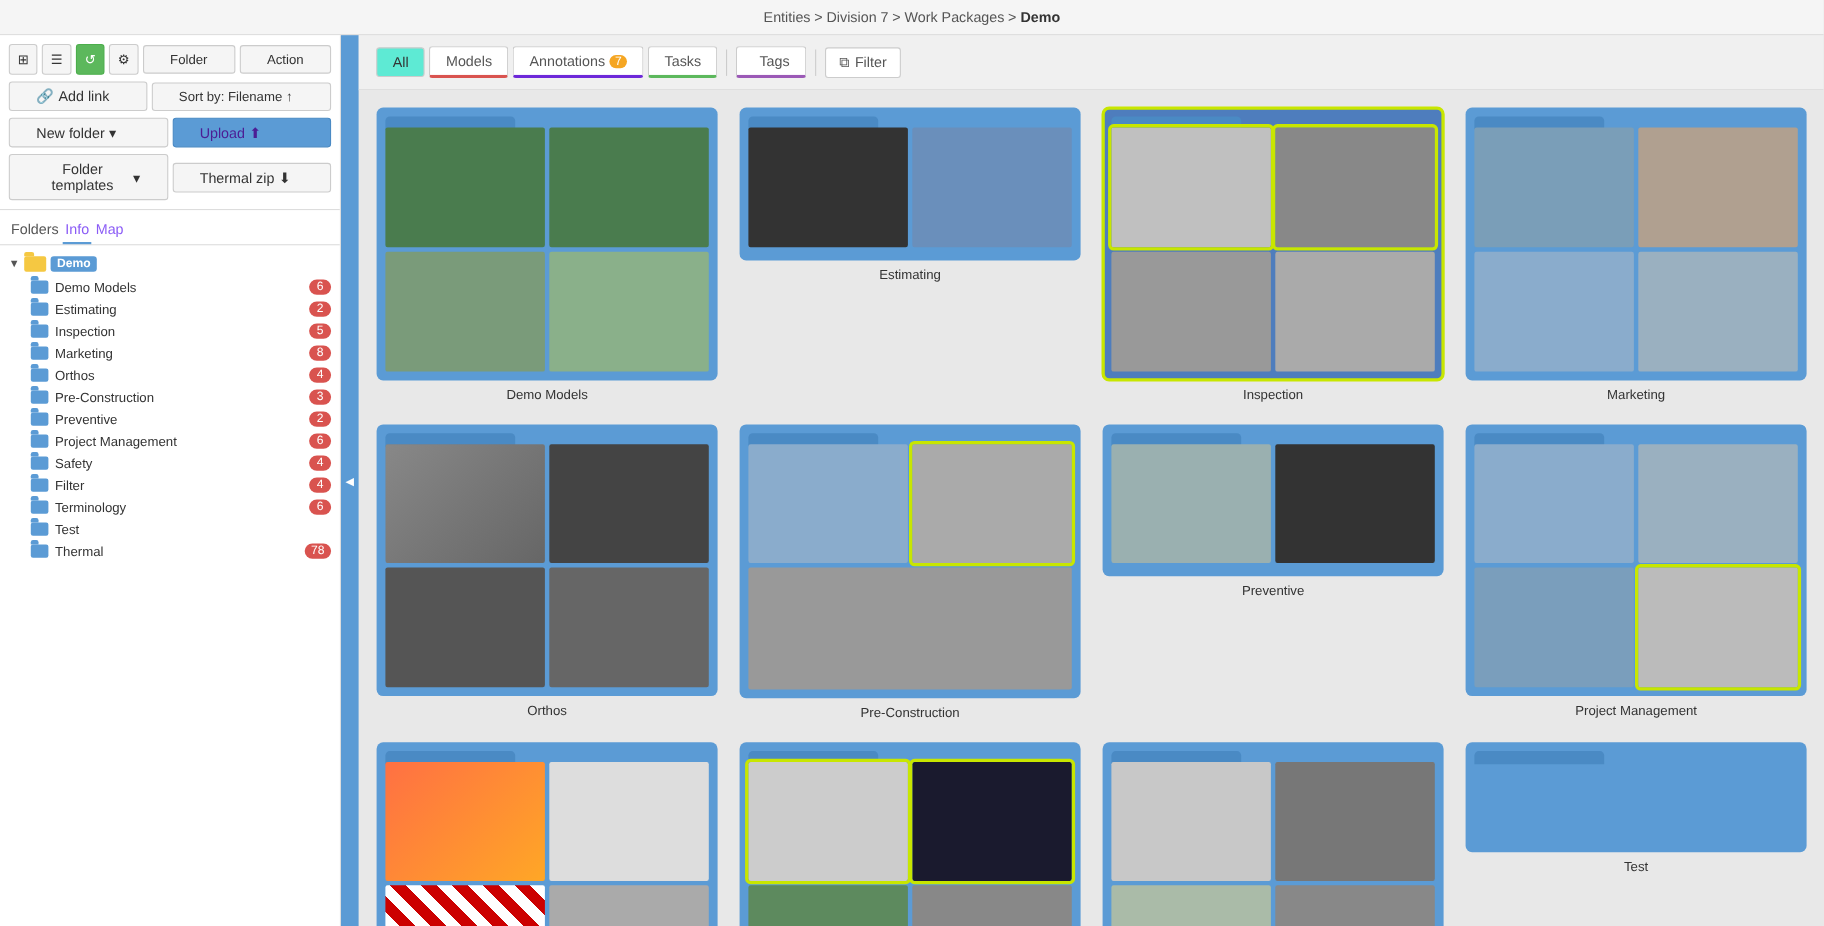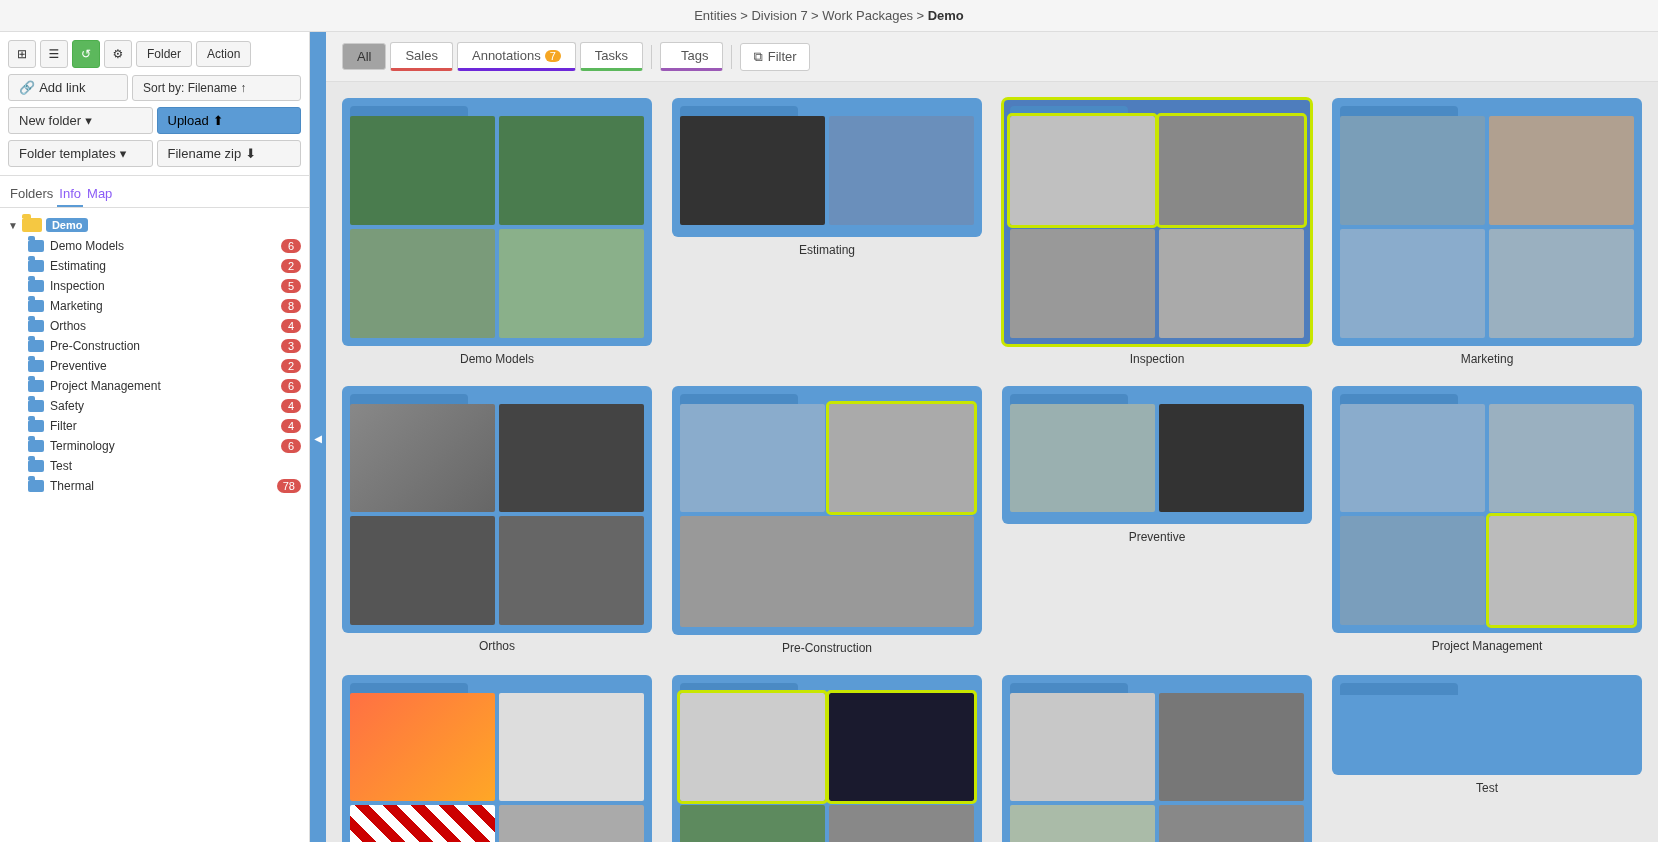--- a/index.html
+++ b/index.html
@@ -39,34 +39,34 @@
       gap: 6px;
     }
 
     .toolbar-row {
       display: flex;
       gap: 4px;
       align-items: center;
     }
 
     .btn {
-      padding: 5px 10px;
+      padding: 5px 24px;
       border: 1px solid #ccc;
       background: #f5f5f5;
       cursor: pointer;
       border-radius: 3px;
       font-size: 12px;
       color: #333;
       display: flex;
       align-items: center;
       gap: 4px;
     }
     .btn-primary {
       background: #5b9bd5;
-      color: #000000;
+      color: #4c1d95;
       border-color: #4a8ac4;
     }
     .btn-green {
       background: #5cb85c;
       color: white;
       border-color: #4cae4c;
       width: 28px;
       height: 28px;
       padding: 0;
       justify-content: center;
@@ -166,21 +166,21 @@
 
     .filter-btn {
       padding: 5px 14px;
       border: 1px solid #ccc;
       background: white;
       cursor: pointer;
       border-radius: 3px;
       font-size: 13px;
       color: #555;
     }
-    .filter-btn.active { background: #a3a3a3; color: #333; font-weight: 500; }
+    .filter-btn.active { background: #5eead4; color: #333; font-weight: 500; }
     .filter-btn.has-badge { display: flex; align-items: center; gap: 4px; }
     .filter-badge-annotations { background: #f5a623; color: white; border-radius: 10px; padding: 0 5px; font-size: 11px; }
     .filter-btn-border-red { border-bottom: 3px solid #d9534f; }
     .filter-btn-border-orange { border-bottom: 3px solid #6d28d9; }
     .filter-btn-border-green { border-bottom: 3px solid #5cb85c; }
     .filter-btn-border-purple { border-bottom: 3px solid #9b59b6; padding-left: 20px; }
 
     .filter-divider { width: 1px; height: 24px; background: #ccc; margin: 0 4px; }
 
     .filter-icon-btn {
@@ -343,21 +343,21 @@
           <span>⬆</span>
         </button>
       </div>
 
       <div class="toolbar-row">
         <button class="btn" style="flex:1">
           <span>Folder templates</span>
           <span>▾</span>
         </button>
         <button class="btn" style="flex:1">
-          <span>Filename zip</span>
+          <span>Thermal zip</span>
           <span>⬇</span>
         </button>
       </div>
     </div>
 
     <div class="sidebar-tabs">
       <div class="sidebar-tab">Folders</div>
       <div class="sidebar-tab active blue">Info</div>
       <div class="sidebar-tab blue">Map</div>
     </div>
@@ -436,21 +436,21 @@
       </div>
     </div>
   </div>
 
   <div class="side-panel-toggle">◀</div>
 
   <div class="main-content">
 
     <div class="filter-bar">
       <button class="filter-btn active">All</button>
-      <button class="filter-btn filter-btn-border-red">Sales</button>
+      <button class="filter-btn filter-btn-border-red">Models</button>
       <button class="filter-btn filter-btn-border-orange has-badge">
         Annotations <span class="filter-badge-annotations">7</span>
       </button>
       <button class="filter-btn filter-btn-border-green">Tasks</button>
       <div class="filter-divider"></div>
       <button class="filter-btn filter-btn-border-purple">Tags</button>
       <div class="filter-divider"></div>
       <button class="filter-icon-btn">
         <span>⧉</span> Filter
       </button>

